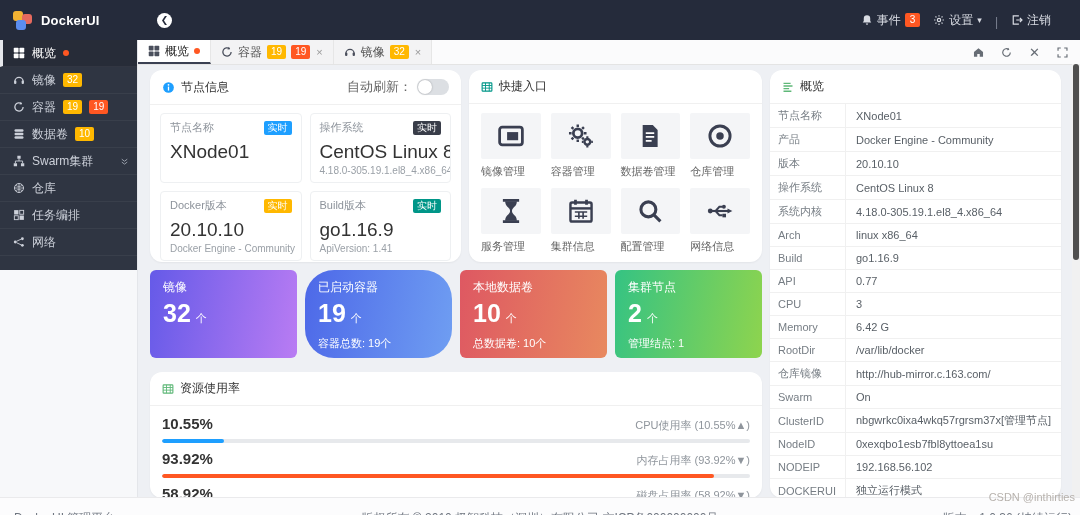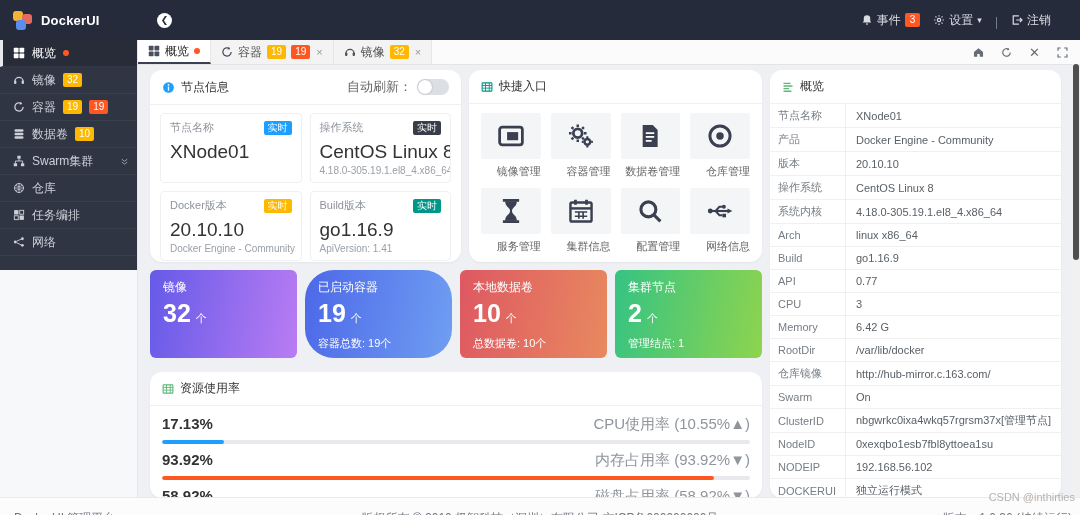--- a/index.html
+++ b/index.html
@@ -76,38 +76,38 @@
   .nc-label{font-size:11px;color:#8d939b}
   .nc-badge{font-size:10px;color:#fff;border-radius:2px;padding:1px 4px;line-height:1.2}
   .nc-value{font-size:19px;color:#333;margin-top:6px;white-space:nowrap}
   .nc-sub{font-size:10px;color:#9aa0a7;margin-top:2px;white-space:nowrap}
 
   
   .quick-grid{display:grid;grid-template-columns:repeat(4,1fr);gap:9px 10px;padding:9px 12px;flex:1}
   .q-item{display:flex;flex-direction:column;cursor:pointer}
   .q-box{background:#f4f5f7;border-radius:2px;height:46px;display:flex;align-items:center;
          justify-content:center;color:#3a3f51}
-  .q-label{font-size:11px;color:#666;text-align:right;margin-top:5px}
+  .q-label{font-size:11px;color:#666;text-align:left;margin-top:5px}
 
   
   .stats{display:flex;gap:8px;margin-top:8px;height:88px}
   .stat-card{flex:1;border-radius:6px;color:#fff;padding:9px 13px;position:relative;overflow:hidden}
   .st-title{font-size:12px}
   .st-line{margin-top:3px;display:flex;align-items:baseline;gap:5px}
   .st-value{font-size:25px;font-weight:bold}
   .st-unit{font-size:11px}
   .st-foot{position:absolute;left:13px;bottom:7px;font-size:11px;white-space:nowrap}
 
   
   .p-res{margin-top:14px;flex:1;overflow:hidden;display:flex;flex-direction:column}
   .res-body{padding:2px 12px 0}
   .res-row{padding-top:7px}
   .res-top{display:flex;align-items:baseline;justify-content:space-between}
   .res-pct{font-size:15px;font-weight:bold;color:#333}
-  .res-lbl{font-size:15px;color:#8f959c}
+  .res-lbl{font-size:11px;color:#8f959c}
   .res-track{height:4px;background:#e7e9ec;border-radius:2px;margin-top:6px;overflow:hidden}
   .res-fill{height:100%;border-radius:2px}
 
   
   .p-ov{height:100%;overflow:hidden;display:flex;flex-direction:column;box-sizing:border-box}
   .p-ov .panel-head{color:#333}
   .ov-table{flex:1;overflow:hidden;font-size:11px}
   .ov-row{display:grid;grid-template-columns:76px 1fr;border-bottom:1px solid #f0f0f0;min-height:22px;
           align-items:center}
   .ov-label{color:#767d84;padding:4px 8px;border-right:1px solid #f0f0f0;align-self:stretch;
@@ -549,21 +549,21 @@
             <svg viewBox="0 0 16 16">
               <rect x="1.5" y="2.5" width="13" height="11" rx="1" fill="none" stroke="currentColor" stroke-width="1.5"></rect>
               <path d="M1.5 6h13M1.5 9.5h13M6 2.5v11M11 2.5v11" stroke="currentColor" stroke-width="1.2"></path>
             </svg>
           </span>
         <span>资源使用率</span>
       </div>
       <div class="res-body" id="res-body">
           <div class="res-row">
             <div class="res-top">
-              <span class="res-pct">17.13%</span>
+              <span class="res-pct">10.55%</span>
               <span class="res-lbl">CPU使用率 (10.55%▲)</span>
             </div>
             <div class="res-track">
               <div class="res-fill" style="width: 10.55%; background: rgb(30, 159, 255);"></div>
             </div>
           </div>
           <div class="res-row">
             <div class="res-top">
               <span class="res-pct">93.92%</span>
               <span class="res-lbl">内存占用率 (93.92%▼)</span>

